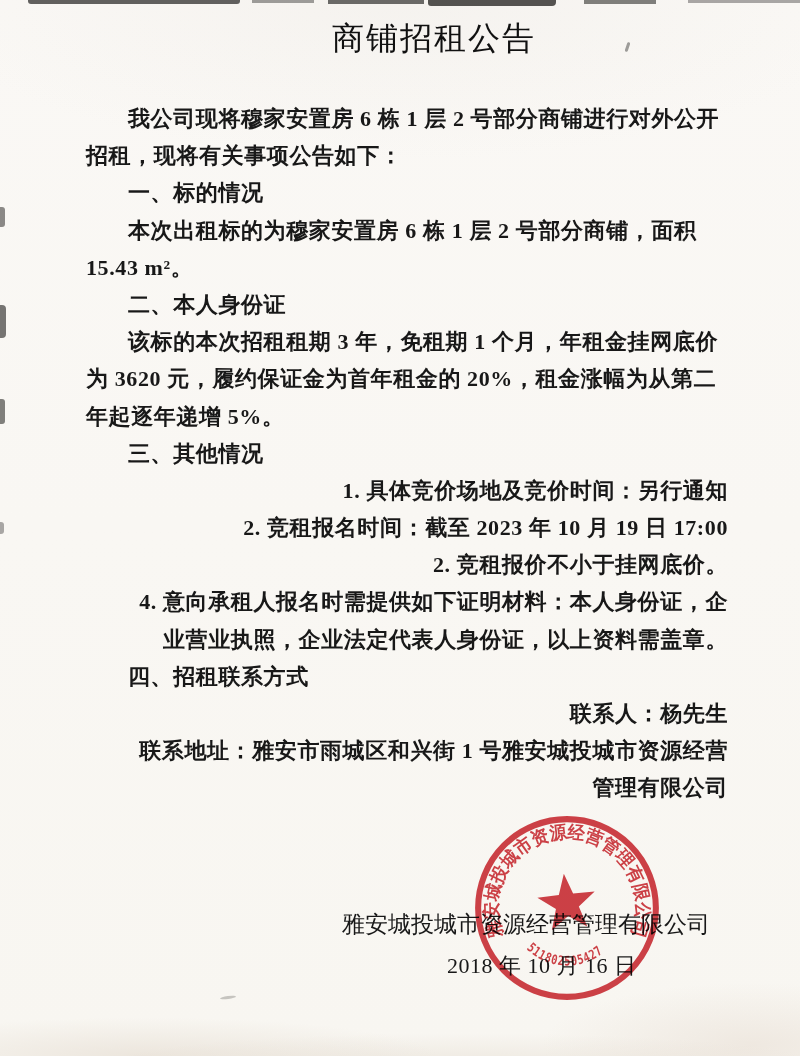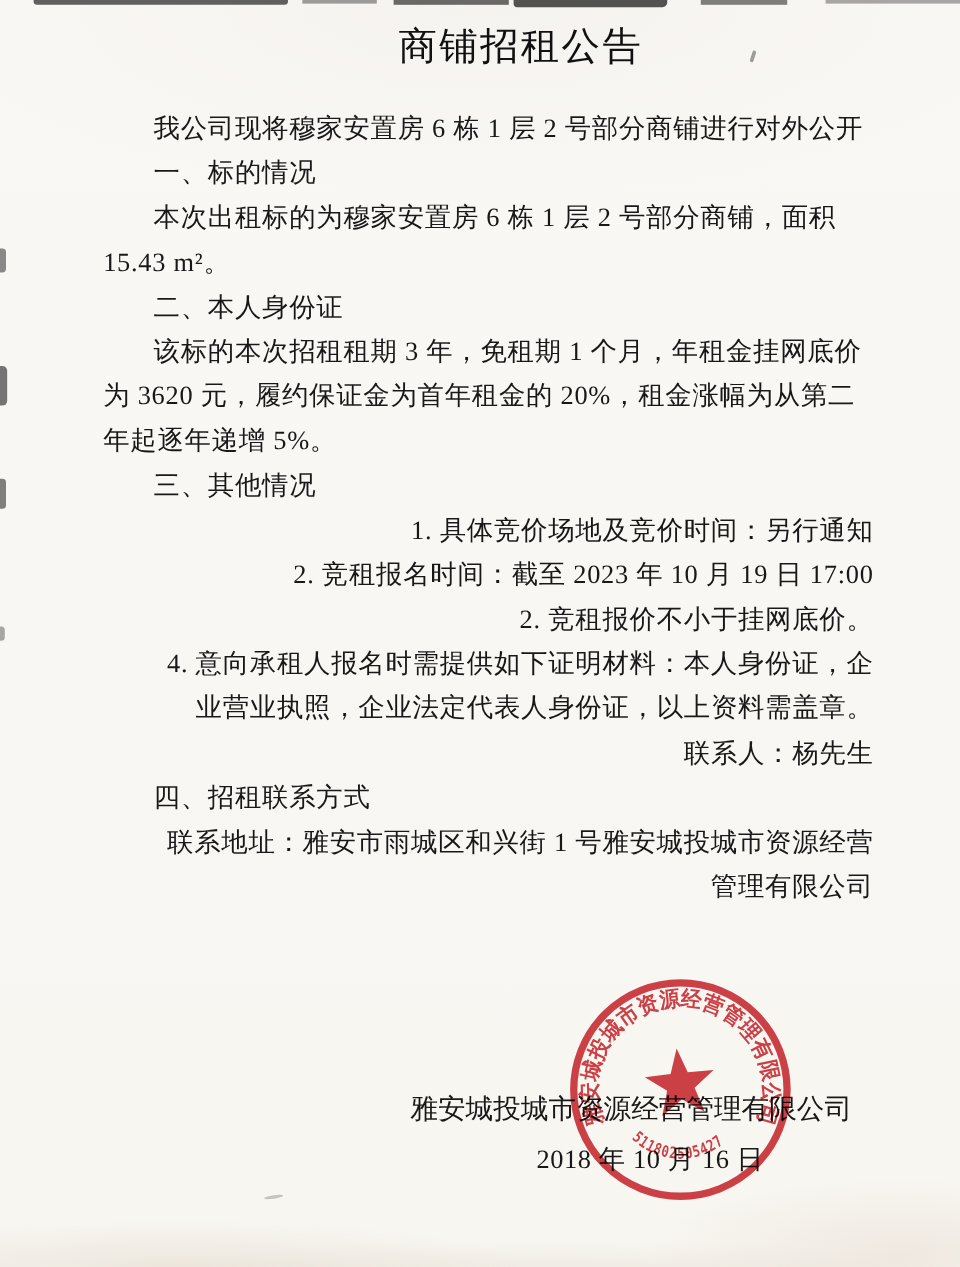--- a/index.html
+++ b/index.html
@@ -13,21 +13,21 @@
       linear-gradient(#faf8f5, #f8f6f1);
     font-family:"Liberation Serif","DejaVu Serif",serif;
     color:#181818;
   }
   .doc-title {
     position:absolute; top:17px; left:0; width:100%;
     text-align:center; font-size:32px; font-weight:normal; letter-spacing:2px;
     color:#111;
     margin-left:34px;
   }
-  .doc-body { position:absolute; top:88px; left:86px; width:642px; }
+  .doc-body { position:absolute; top:100px; left:86px; width:642px;font-weight:bold; }
   .line { font-size:22px; line-height:37.2px; height:37.2px; letter-spacing:0.6px; white-space:pre; }
   .ind-para  { padding-left:42px; }
   .ind-list  { padding-left:26px;text-align:right; }
   .ind-flush { padding-left:0; }
   .sig-company { position:absolute; top:909px; left:342px; font-size:23px; letter-spacing:0px; white-space:pre; }
   .sig-date    { position:absolute; top:951px; left:447px; font-size:22px; letter-spacing:0.5px; white-space:pre; }
   .seal {
     position:absolute; left:466px; top:807px; width:202px; height:202px;
     mix-blend-mode:multiply; opacity:0.88;
   }
@@ -62,35 +62,36 @@
   <div class="artifact a-l2"></div>
   <div class="artifact a-l3"></div>
   <div class="artifact a-l4"></div>
   <div class="artifact a-sp1"></div>
   <div class="artifact a-sp2"></div>
 
   <div class="doc-title">商铺招租公告</div>
 
   <div class="doc-body">
       <div class="line ind-para">我公司现将穆家安置房 6 栋 1 层 2 号部分商铺进行对外公开</div>
+      <div class="line ind-flush">招租，现将有关事项公告如下：</div>
       <div class="line ind-para">一、标的情况</div>
       <div class="line ind-para">本次出租标的为穆家安置房 6 栋 1 层 2 号部分商铺，面积</div>
       <div class="line ind-flush">15.43 m²。</div>
       <div class="line ind-para">二、本人身份证</div>
       <div class="line ind-para">该标的本次招租租期 3 年，免租期 1 个月，年租金挂网底价</div>
       <div class="line ind-flush">为 3620 元，履约保证金为首年租金的 20%，租金涨幅为从第二</div>
       <div class="line ind-flush">年起逐年递增 5%。</div>
       <div class="line ind-para">三、其他情况</div>
       <div class="line ind-list">1. 具体竞价场地及竞价时间：另行通知</div>
       <div class="line ind-list">2. 竞租报名时间：截至 2023 年 10 月 19 日 17:00</div>
       <div class="line ind-list">2. 竞租报价不小于挂网底价。</div>
       <div class="line ind-list">4. 意向承租人报名时需提供如下证明材料：本人身份证，企</div>
       <div class="line ind-list">业营业执照，企业法定代表人身份证，以上资料需盖章。</div>
+      <div class="line ind-para">四、招租联系方式</div>
       <div class="line ind-list">联系人：杨先生</div>
-      <div class="line ind-para">四、招租联系方式</div>
       <div class="line ind-list">联系地址：雅安市雨城区和兴街 1 号雅安城投城市资源经营</div>
       <div class="line ind-list">管理有限公司</div>
     </div>
 
   <div class="sig-company">雅安城投城市资源经营管理有限公司</div>
   <div class="sig-date">2018 年 10 月 16 日</div>
 
   <div class="seal">
     <svg viewBox="0 0 200 200" xmlns="http://www.w3.org/2000/svg">
       <defs>

